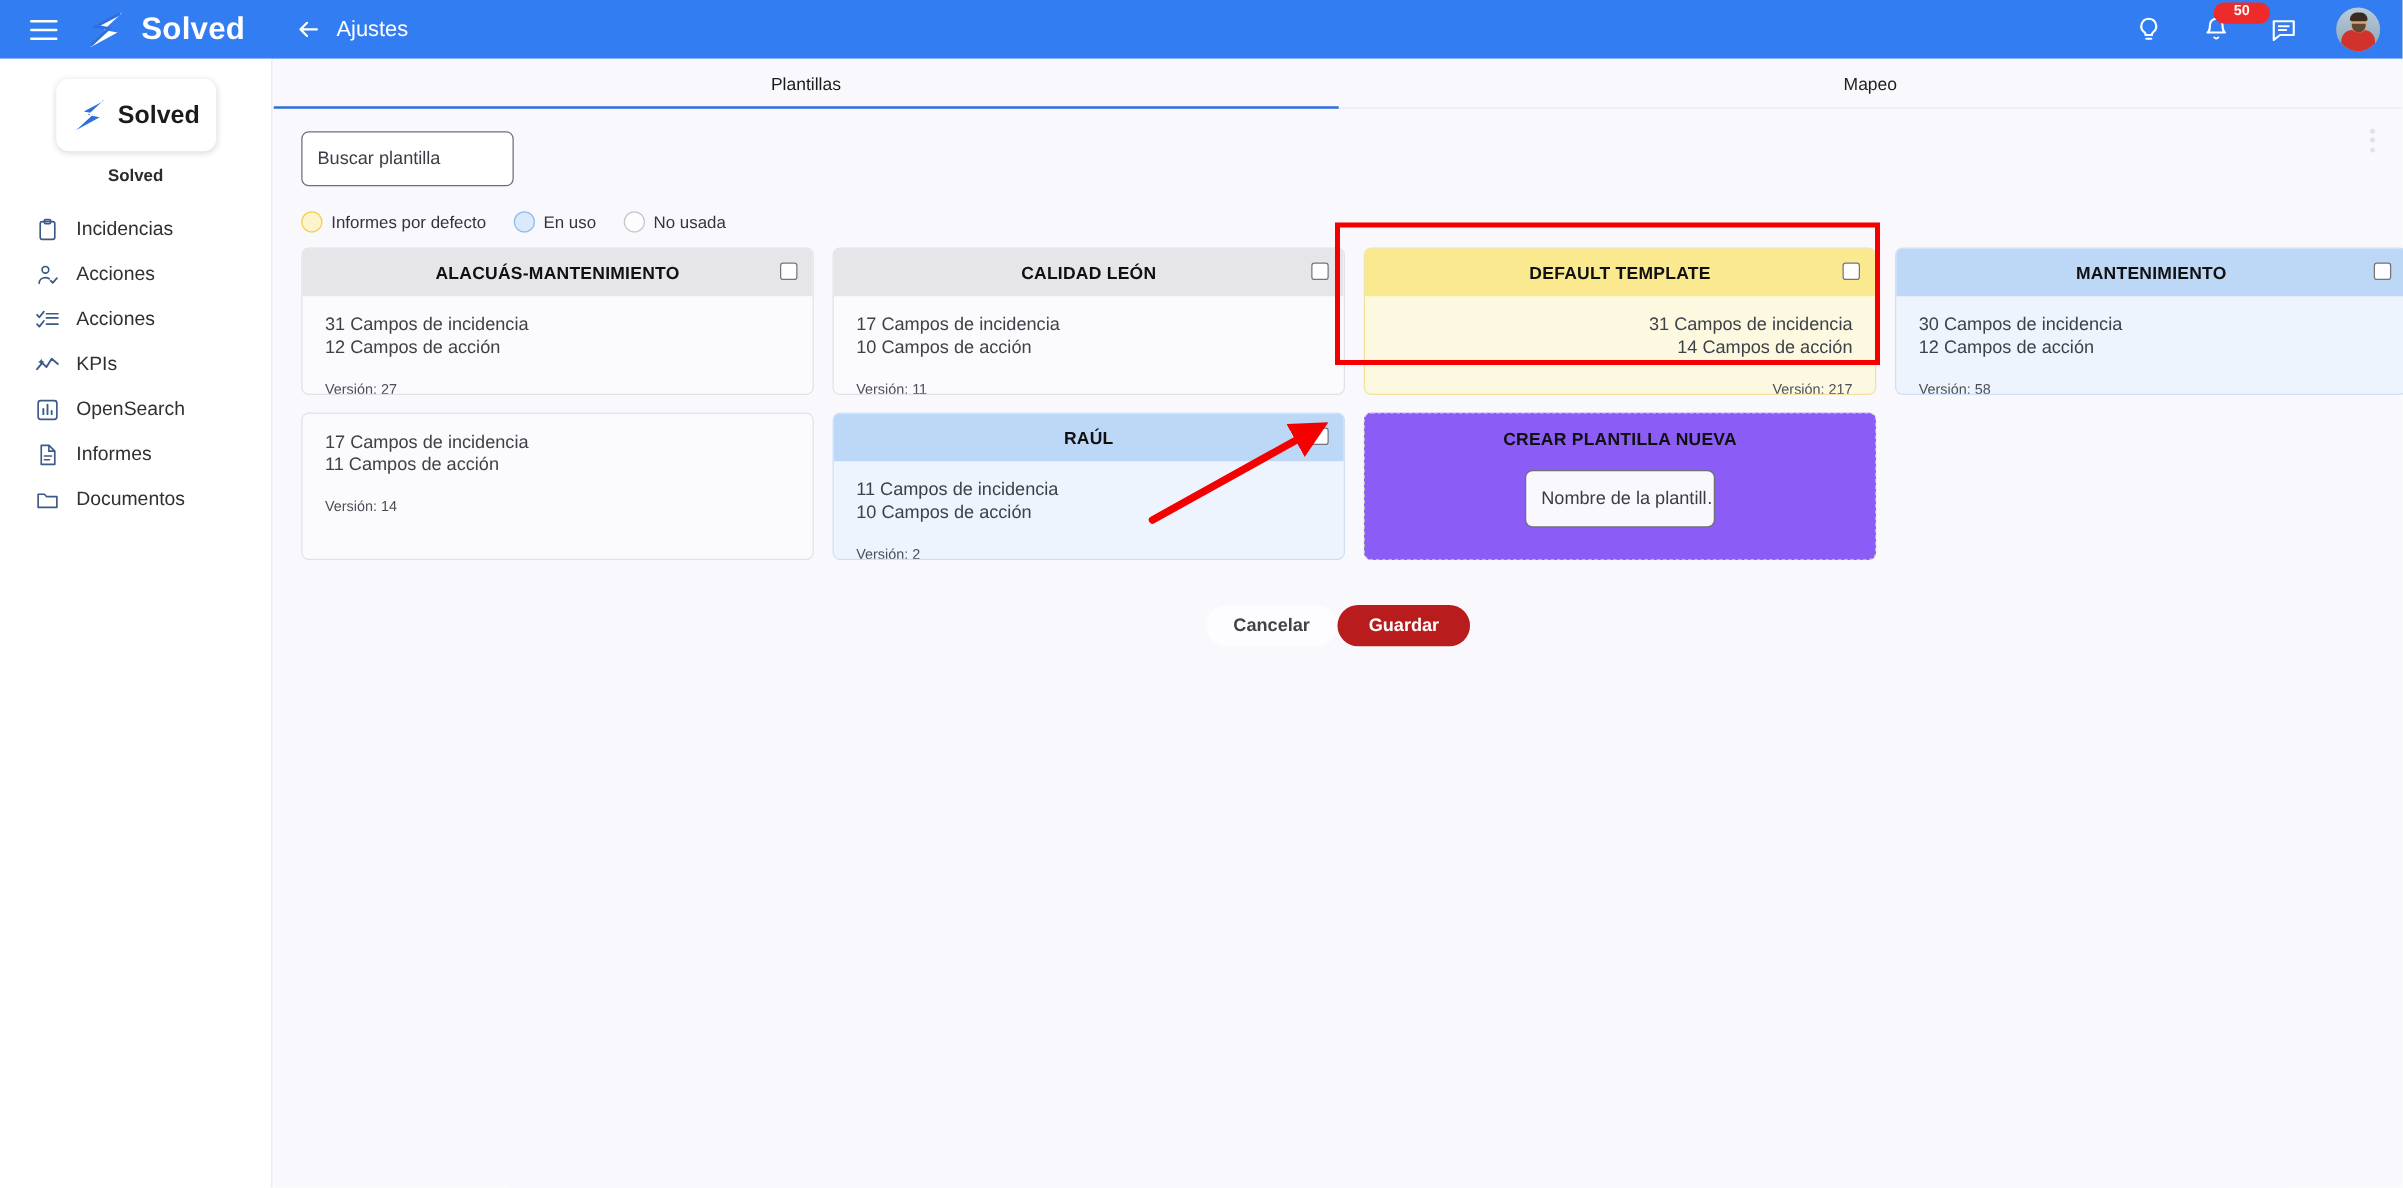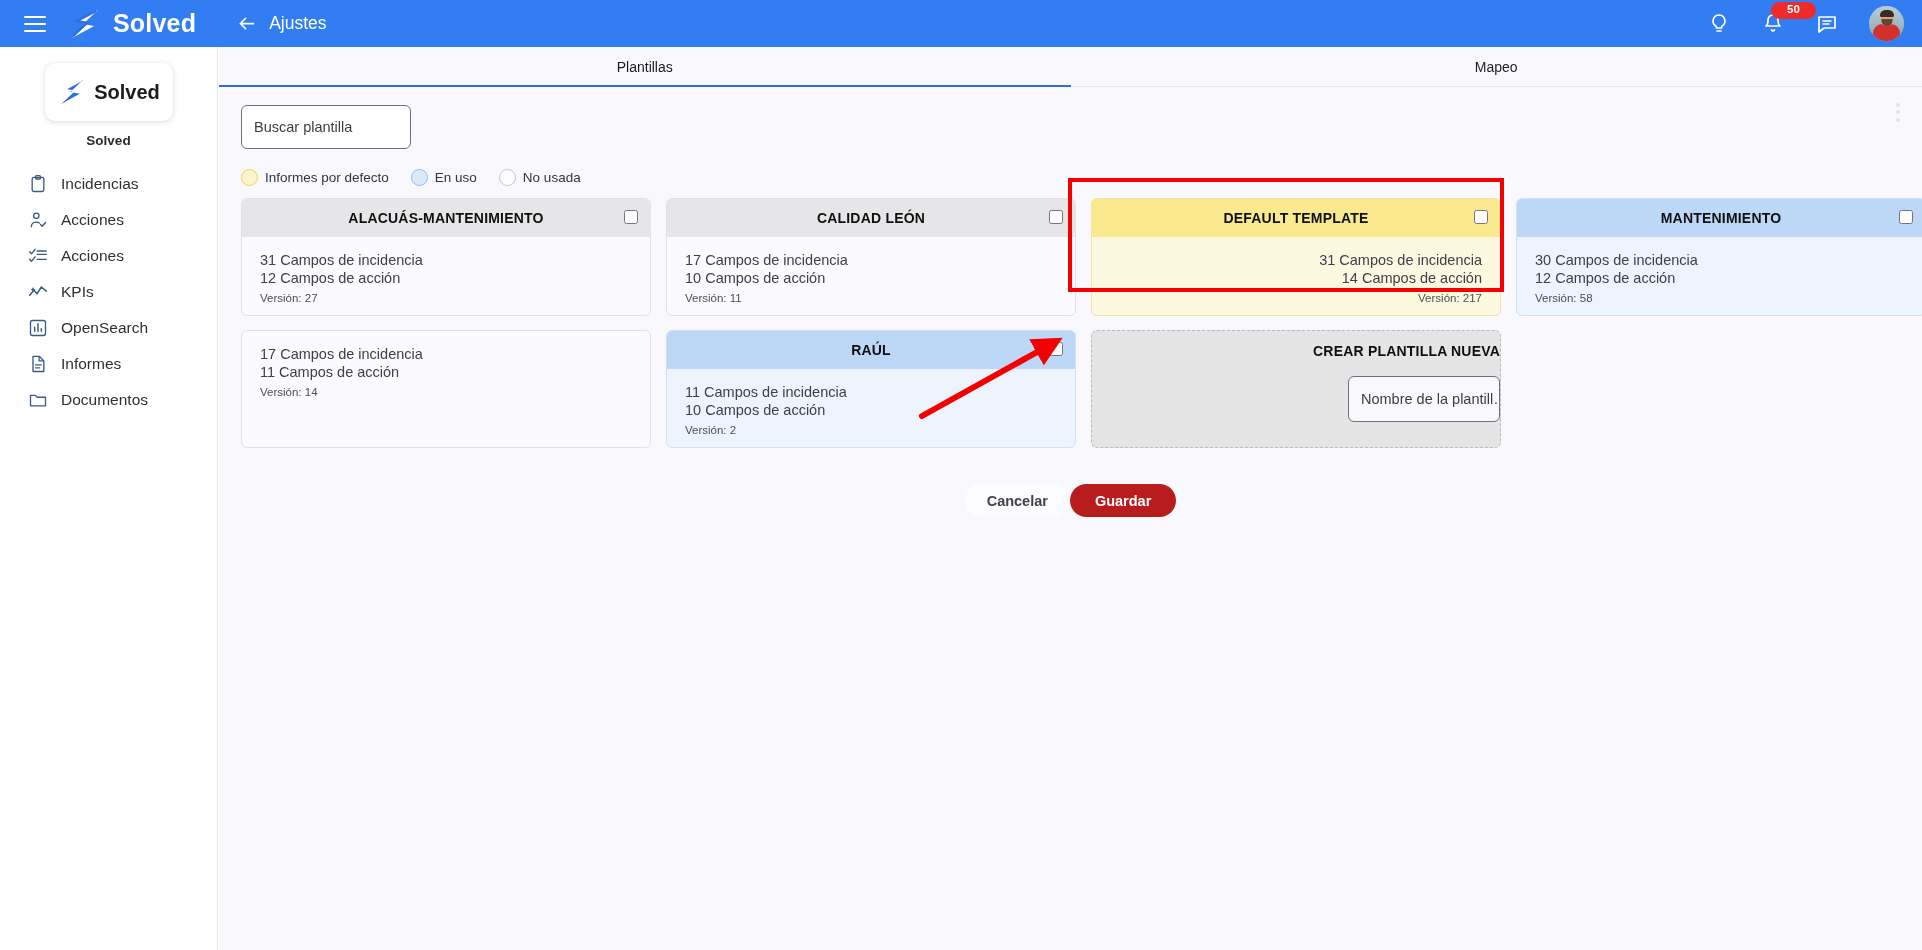--- a/index.html
+++ b/index.html
@@ -160,33 +160,33 @@
     font-size: 14px; font-weight: 700; color: #101010; letter-spacing: .2px;
   }
   .card .c-check {
     position: absolute; right: 12px; top: 11px;
     width: 14px; height: 14px;
     border: 1.6px solid #74747f; border-radius: 2.5px;
     background: #fff; cursor: pointer;
   }
   .card .c-body { padding: 14px 18px 0 18px; }
   .c-line { font-size: 14.5px; color: #3e4148; line-height: 1.25; }
-  .c-ver  { font-size: 11.5px; color: #4b4e56; margin-top: 5px; }
+  .c-ver  { font-size: 11.5px; color: #4b4e56; margin-top: 19px; }
 
   .card.state-default { background: #fdf9e0; border-color: #f0e3a4; text-align: right; }
   .card.state-default .c-head { background: #fae98f; }
   .card.state-inuse   { background: #eef4fd; border-color: #cfe0f5; }
   .card.state-inuse .c-head { background: #bdd7f7; }
   .card.state-unused  { background: #fbfbfe; border-color: #e1e1ea; }
   .card.state-unused .c-head { background: #e6e6e9; }
 
   .card-new {
     border: 1.5px dashed #b9b9c6; border-radius: 6px;
-    background: #e5e5e5; height: 118px;
-    display: flex; flex-direction: column; align-items: flex-end;
+    background: #8b5cf6; height: 118px;
+    display: flex; flex-direction: column; align-items: center;
     padding-top: 12px;
   }
   .card-new .n-title {
     font-size: 14px; font-weight: 700; color: #101010; letter-spacing: .2px;
   }
   .new-input {
     margin-top: 17px;
     width: 152px; height: 46px;
     border: 1px solid #6f6f7a; border-radius: 6px; background: #f8f8fd;
     display: flex; align-items: center; padding: 0 12px;

